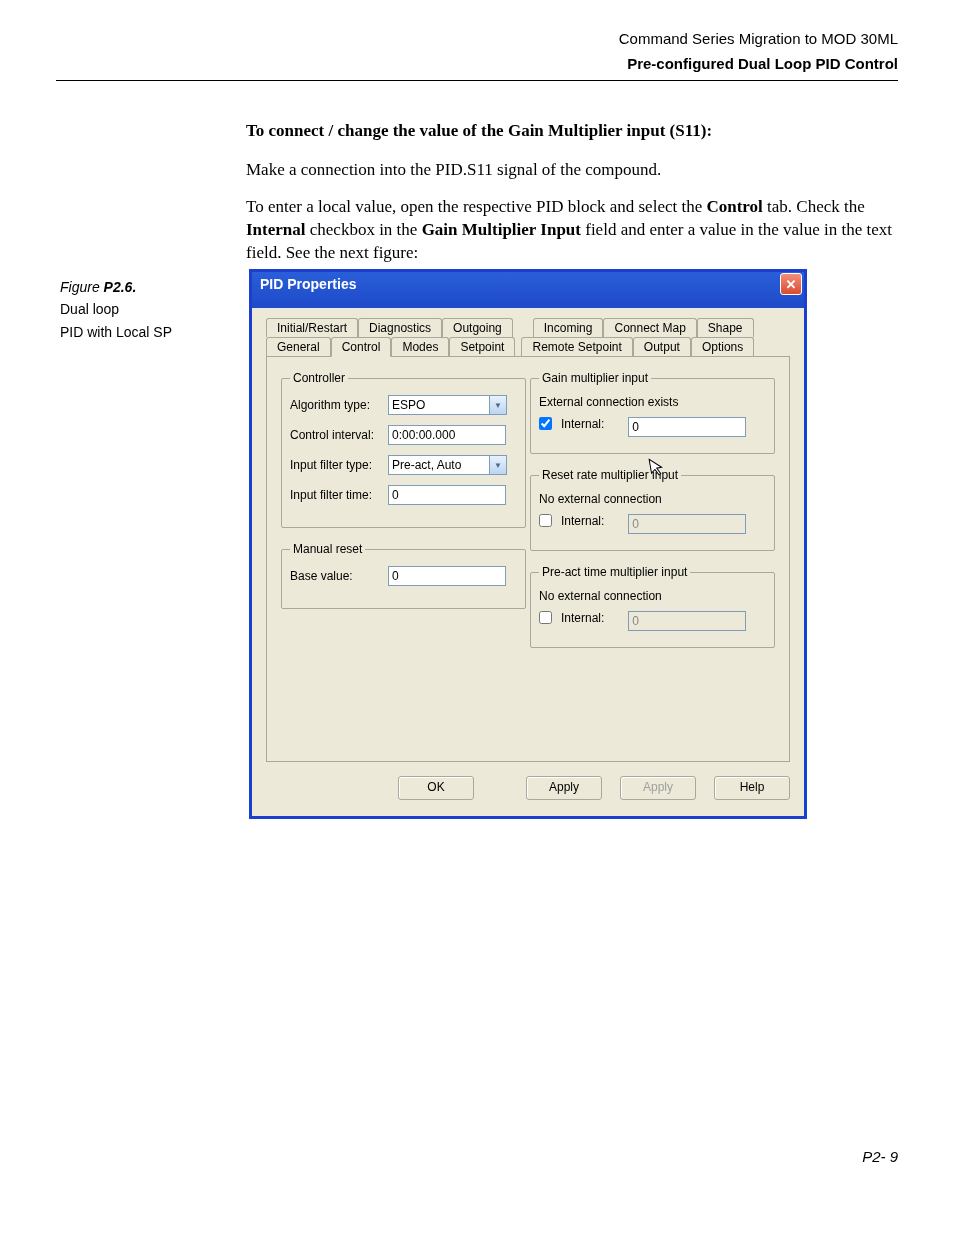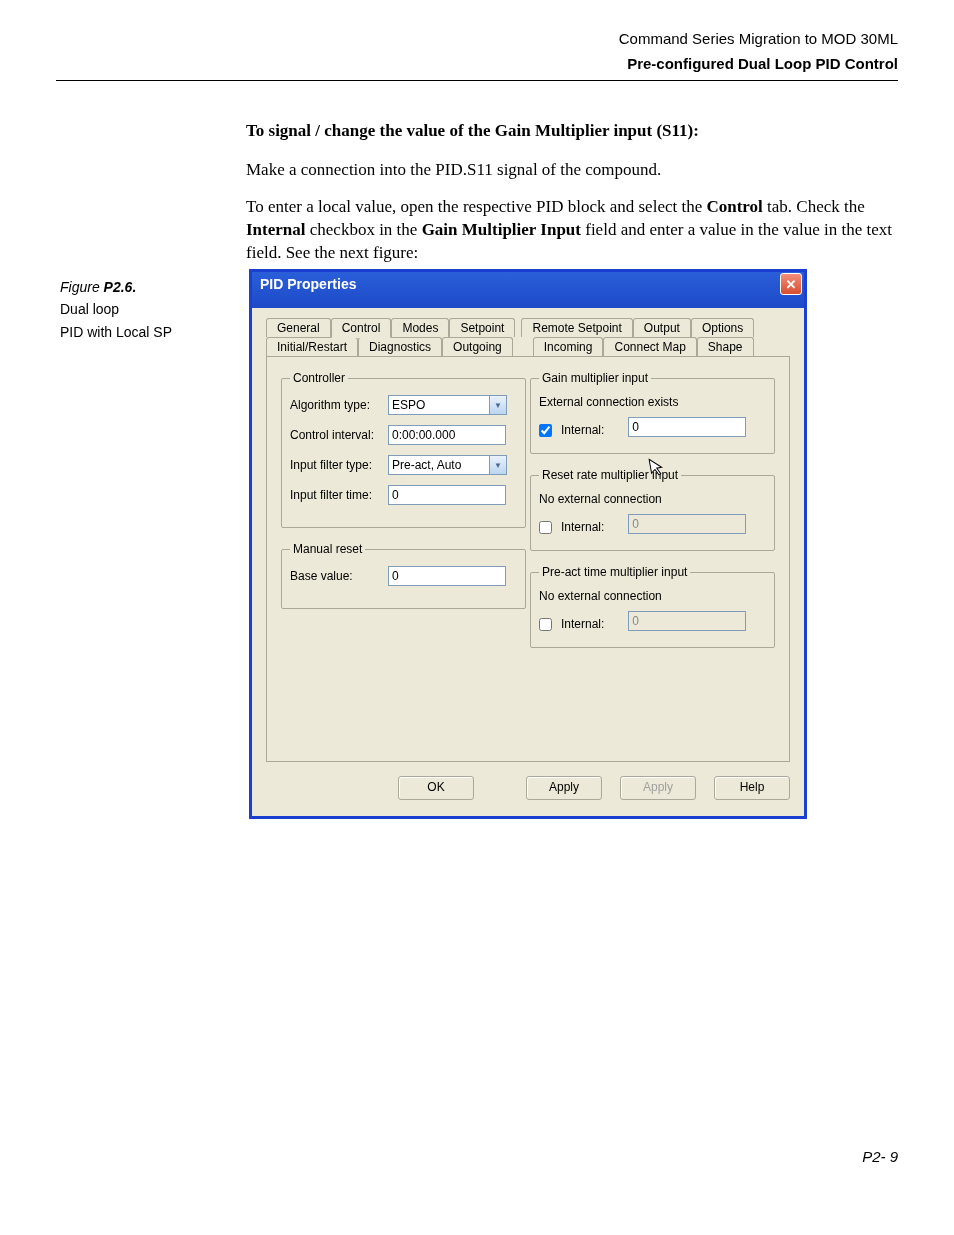--- a/index.html
+++ b/index.html
@@ -166,21 +166,21 @@
   .combo .text-input { width:94px; }
   .combo .arrow {
     border:1px solid #7f9db9;
     border-left:none;
     background: linear-gradient(to bottom,#e9f2fb,#bcd5f1);
     width:16px; height:18px;
     display:flex; align-items:center; justify-content:center;
     font-size:9px; color:#4a6;
   }
   .combo .arrow::after { content:"▼"; color:#4c6a90; font-size:8px; }
-  .cb-row { display:flex; align-items:flex-end; gap:5px; margin-bottom:4px;}
+  .cb-row { display:flex; align-items:flex-start; gap:5px; margin-bottom:4px;}
   input[type=checkbox], input[type=radio] {
     margin:0 4px 0 0;
     vertical-align:middle;
   }
   .status-text { font-size:12px; margin-bottom:8px; }
   .radio-row { display:flex; align-items:center; gap:4px;}
   .balance { display:flex; gap: 20px; }
 
   .button-row {
     display:flex;
@@ -223,60 +223,60 @@
 </style>
 </head>
 <body>
 
 <div class="page">
   <div class="header-right">Command Series Migration to MOD 30ML</div>
   <div class="header-sub">Pre-configured Dual Loop PID Control</div>
   <hr class="rule">
 
   <div class="content">
-    <div class="heading">To signal / change the value of the Gain Multiplier input (S11):</div>
+    <div class="heading">To connect / change the value of the Gain Multiplier input (S11):</div>
     <div class="para">Make a connection into the PID.S11 signal of the compound.</div>
     <div class="para">
       <span>To enter a local value, open the respective PID block and select the </span><b>Control</b><span> tab. Check the </span><b>Internal</b><span> checkbox in the </span><b>Gain Multiplier Input</b><span> field and enter a value in the value in the text field. See the next figure:</span>
     </div>
   </div>
 </div>
 
 <div class="sidebar-caption">
   <div><span class="fig-label">Figure </span><span class="fig-num">P2.6.</span></div>
   <div>Dual loop</div>
   <div>PID with Local SP</div>
 </div>
 
 <div class="dialog-wrap">
   <div class="titlebar">
     <span class="title-text">PID Properties</span>
     <span class="close-btn">✕</span>
   </div>
   <div class="dialog-body">
     <div class="tabs">
+      <div class="tabrow">
+        <span class="tab">Initial/Restart</span>
+        <span class="tab">Diagnostics</span>
+        <span class="tab">Outgoing</span>
+        <span style="width:20px;"></span>
+        <span class="tab">Incoming</span>
+        <span class="tab">Connect Map</span>
+        <span class="tab">Shape</span>
+      </div>
       <div class="tabrow">
         <span class="tab">General</span>
         <span class="tab active">Control</span>
         <span class="tab">Modes</span>
         <span class="tab">Setpoint</span>
         <span style="width:6px;"></span>
         <span class="tab">Remote Setpoint</span>
         <span class="tab">Output</span>
         <span class="tab">Options</span>
       </div>
-      <div class="tabrow">
-        <span class="tab">Initial/Restart</span>
-        <span class="tab">Diagnostics</span>
-        <span class="tab">Outgoing</span>
-        <span style="width:20px;"></span>
-        <span class="tab">Incoming</span>
-        <span class="tab">Connect Map</span>
-        <span class="tab">Shape</span>
-      </div>
     </div>
 
     <div class="tab-content">
       <div class="col">
         <fieldset class="group">
           <legend>Controller</legend>
           <div class="field-row">
             <label class="l">Algorithm type:</label>
             <span class="combo">
               <input class="text-input" value="ESPO" style="">

